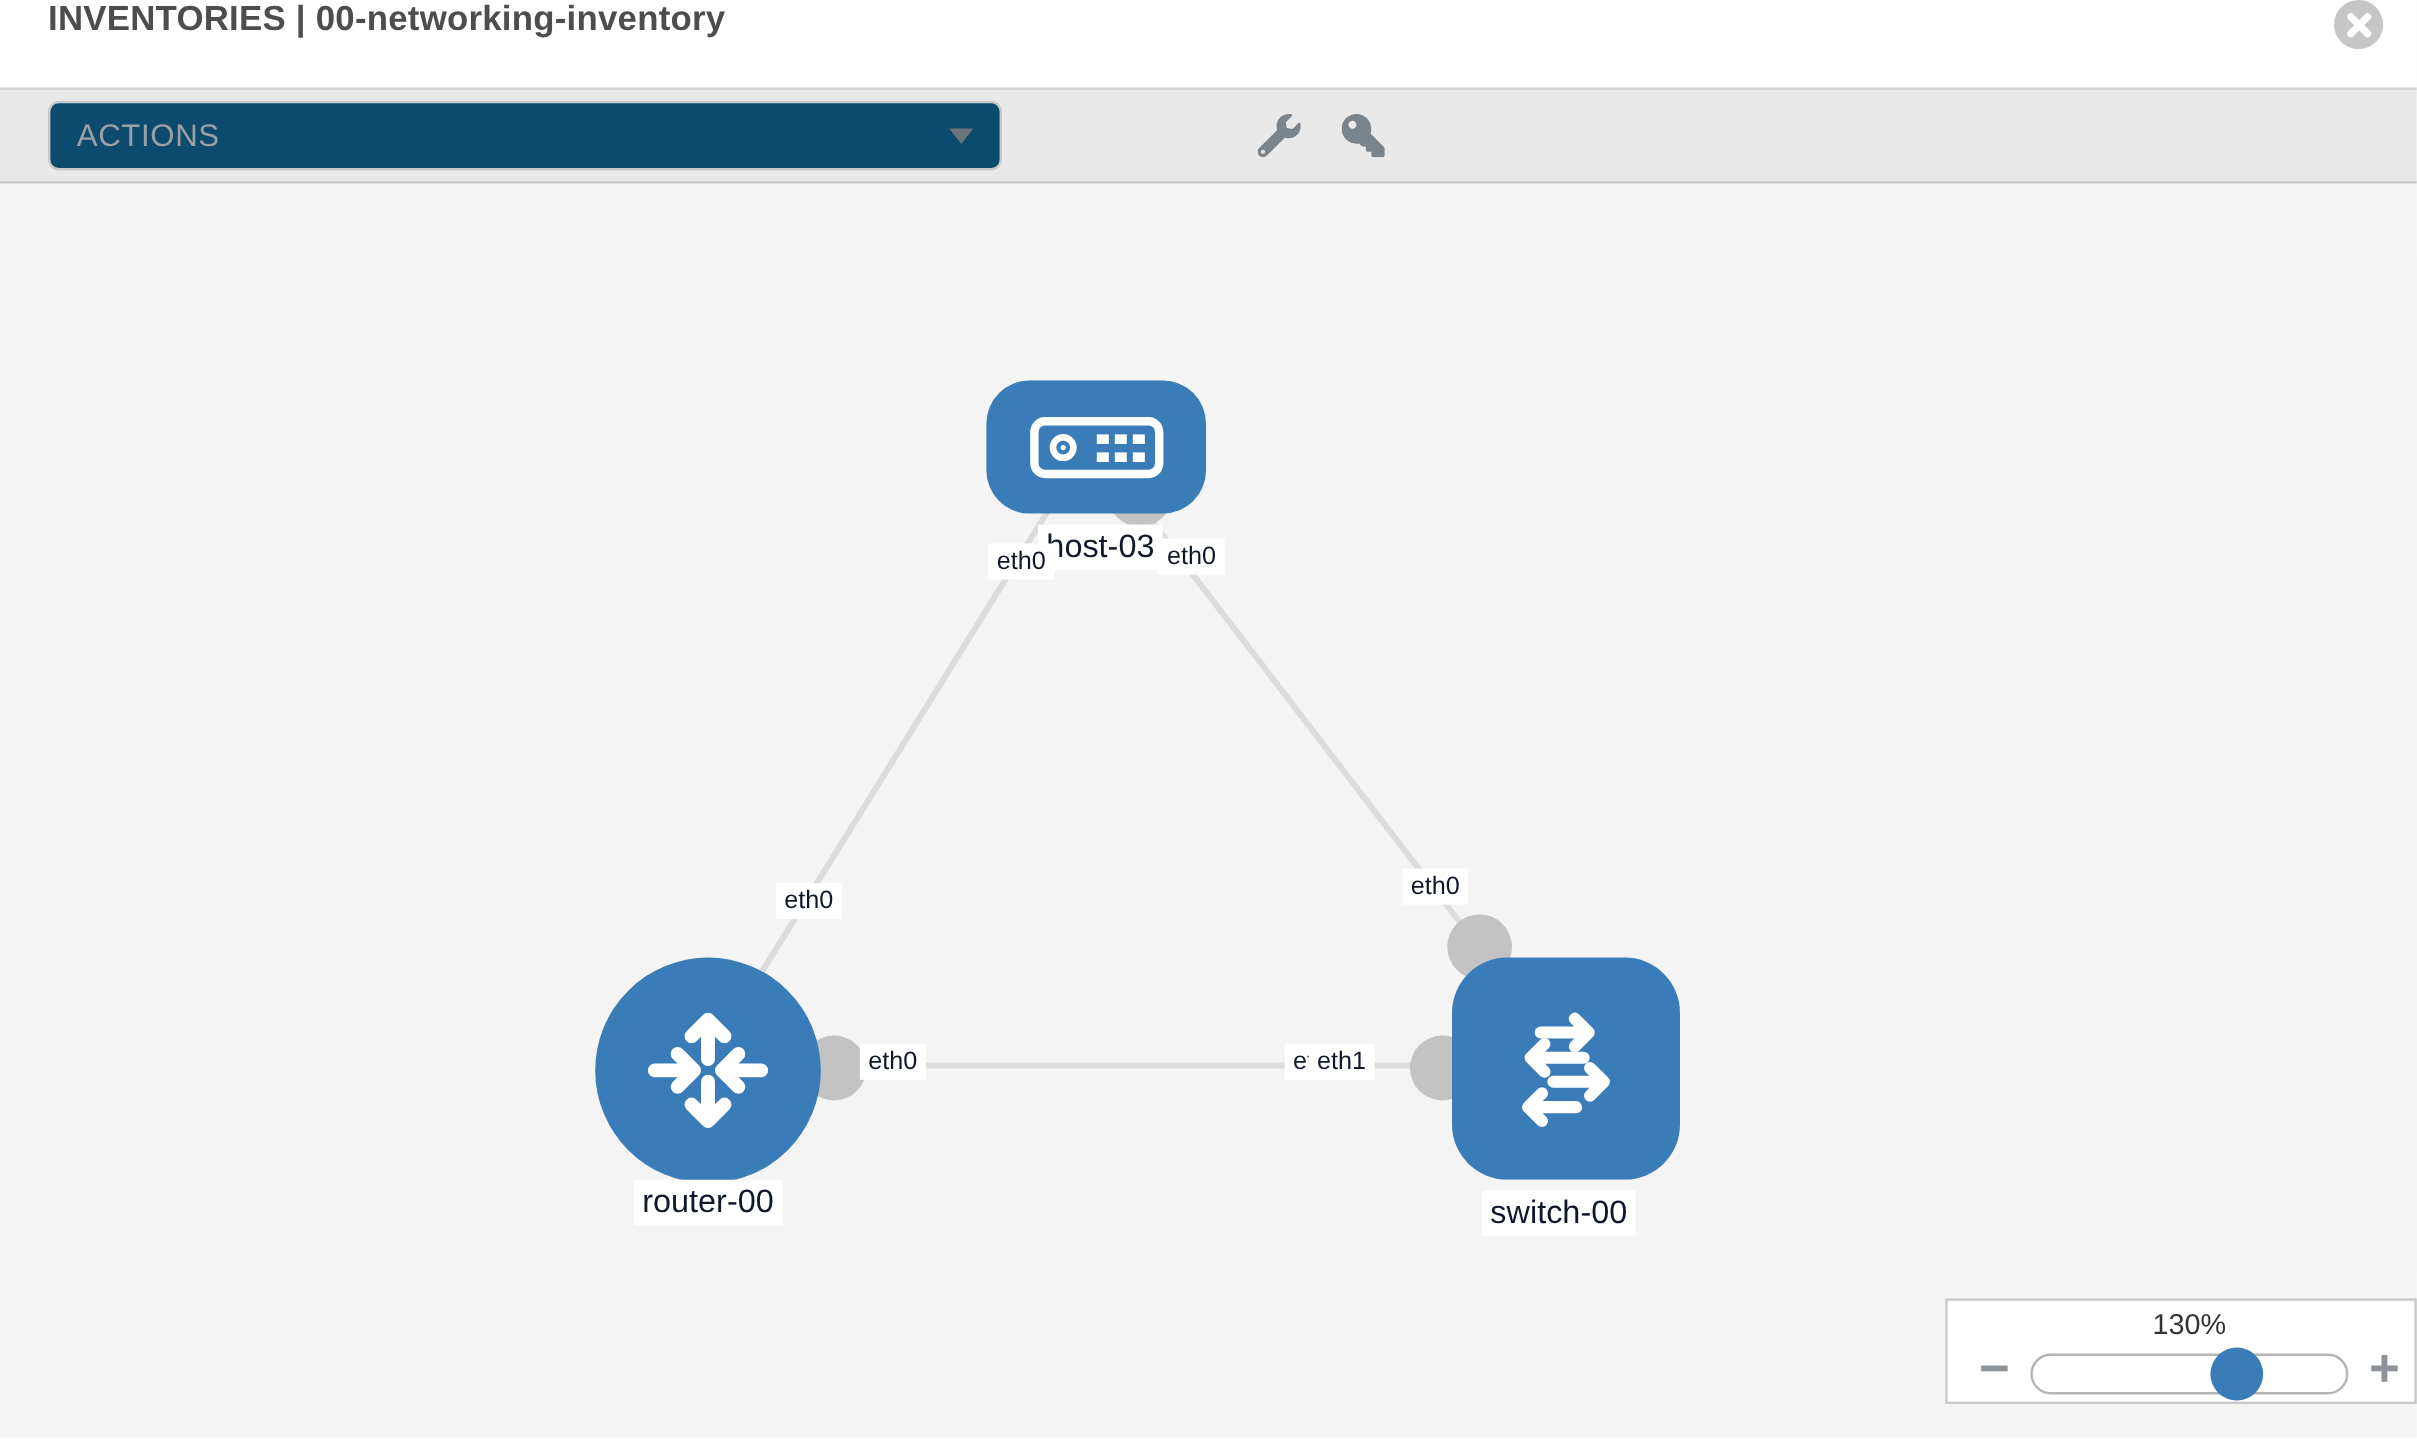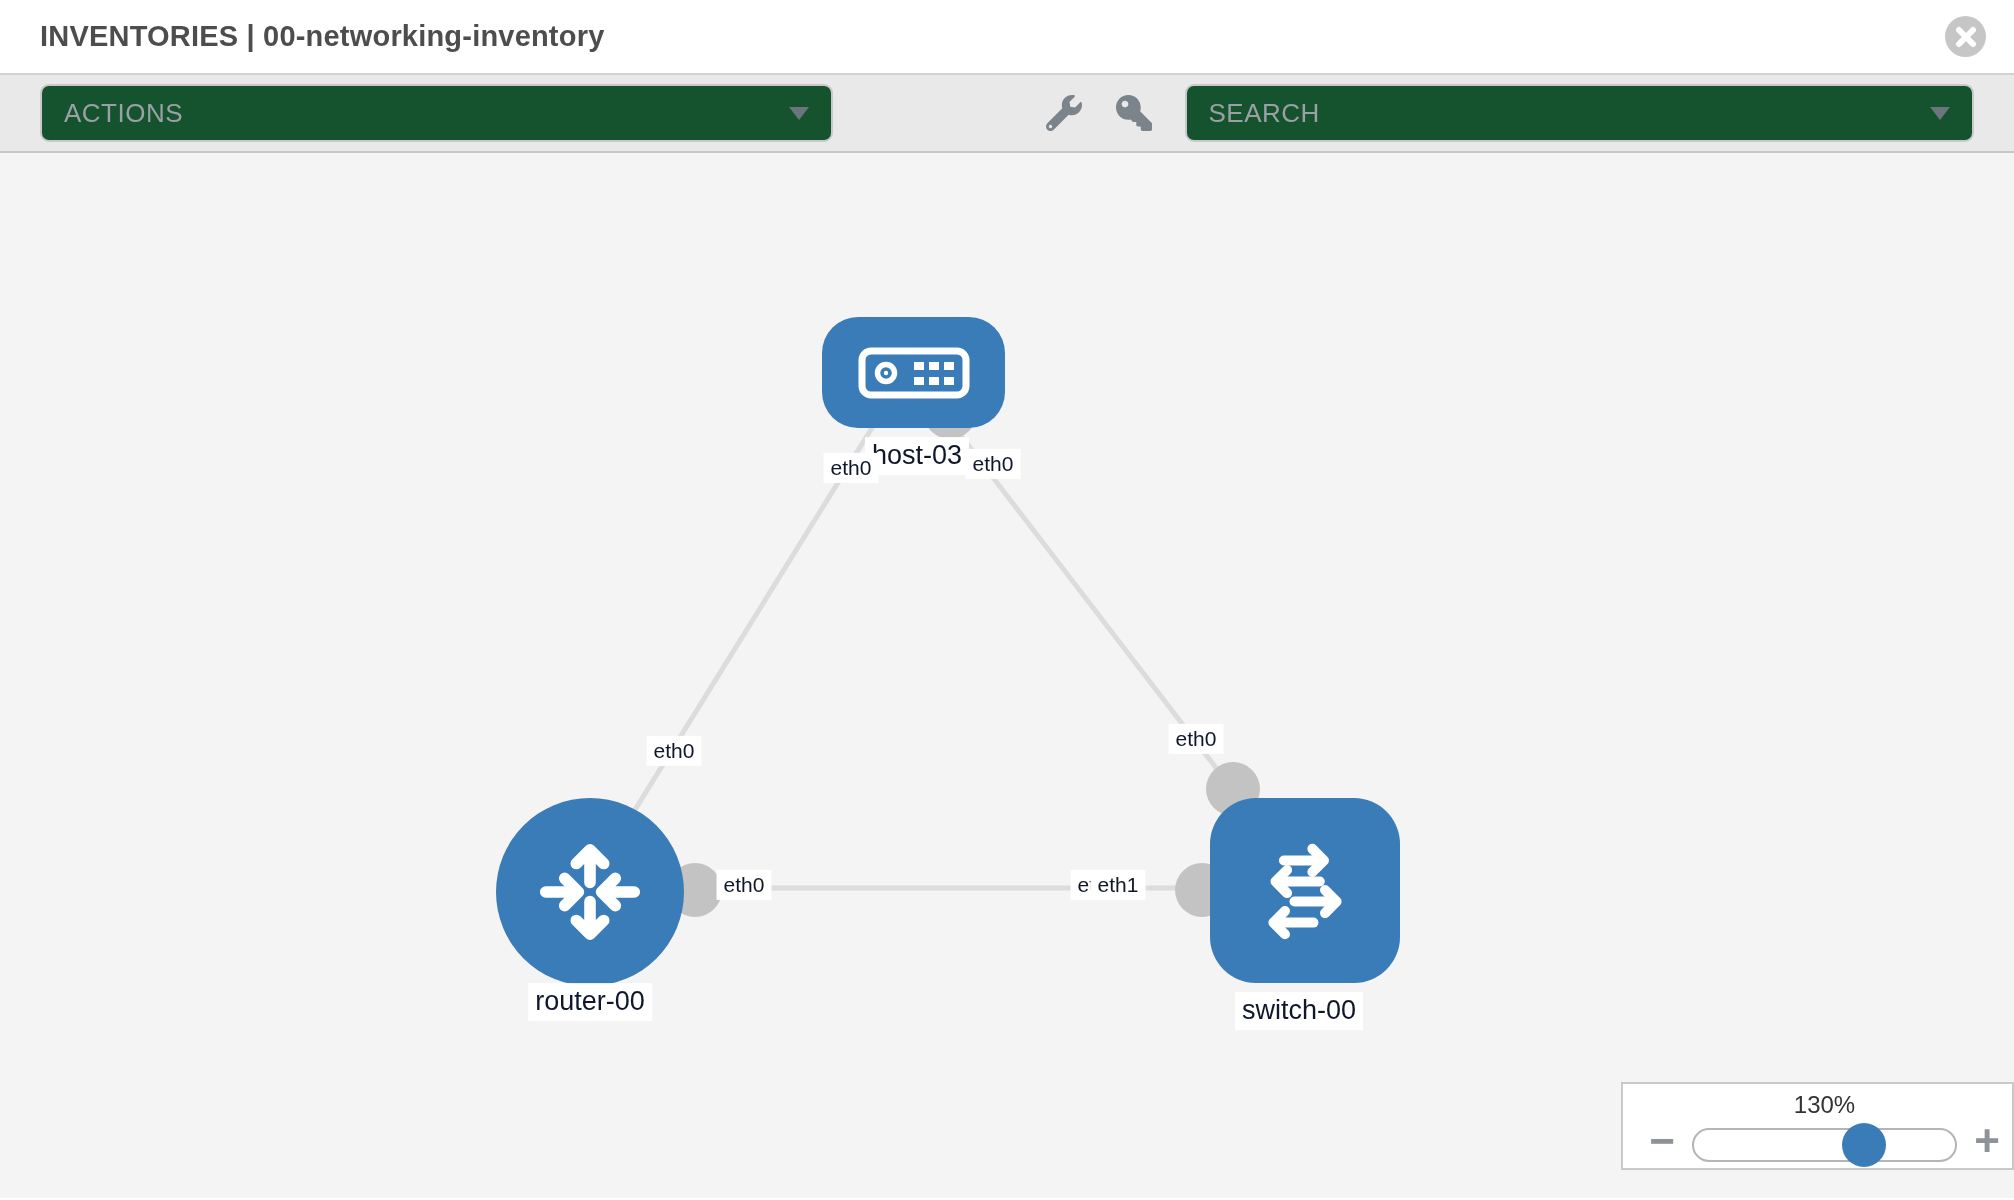--- a/index.html
+++ b/index.html
@@ -6,40 +6,40 @@
   html,body { margin:0; padding:0; }
   body {
     width:2014px; height:1200px; overflow:hidden;
     font-family:"Liberation Sans", sans-serif;
     background:#ffffff;
   }
 
   
   .header {
     height:73px; background:#ffffff;
-    display:flex; align-items:center; justify-content:space-between;
+    display:flex; align-items:flex-start; justify-content:space-between;
     padding:0 28px 0 40px;
     gap:28px;
   }
   .page-title { font-size:29px; font-weight:bold; color:#4d4d4d; letter-spacing:0.2px; }
   .close-btn {
     width:41px; height:41px; border-radius:50%;
     background:#c6c6c6; display:flex; align-items:center; justify-content:center;
     cursor:pointer; flex:0 0 auto;
   }
 
   
   .toolbar {
     height:80px; background:#e9e9e9;
     border-top:2px solid #d2d2d2; border-bottom:2px solid #c7c7c7;
     display:flex; align-items:center;
     padding:0 40px; position:relative;
   }
   .combo {
-    height:58px; background:#14532d;
+    height:58px; background:#0c4a6e;
     border:2px solid #c9c9c9; border-radius:9px;
     display:flex; align-items:center; justify-content:space-between;
     padding:0 22px;
   }
   .combo-actions { width:795px; }
   .combo-search  { width:792px; margin-left:auto; }
   .combo-label { font-size:26px; color:#9aa0a5; letter-spacing:0.5px; }
   .caret {
     width:0; height:0;
     border-left:10px solid transparent; border-right:10px solid transparent;
@@ -126,24 +126,20 @@
     </div>
     <div class="tool-icon">
       <svg width="36" height="36" viewBox="0 0 512 512">
         <g transform="scale(-1,1) translate(-512,0)">
           <path fill="#7b838b" d="M512 176.001C512 273.203 433.202 352 336 352c-11.22 0-22.19-1.062-32.827-3.069l-24.012 27.014A23.999 23.999 0 0 1 261.223 384H224v40c0 13.255-10.745 24-24 24h-40v40c0 13.255-10.745 24-24 24H24c-13.255 0-24-10.745-24-24v-78.059c0-6.365 2.529-12.47 7.029-16.971l161.802-161.802C163.108 213.814 160 195.271 160 176 160 78.798 238.797.001 335.999 0 433.488-.001 512 78.511 512 176.001zM336 128c0 26.51 21.49 48 48 48s48-21.49 48-48-21.49-48-48-48-48 21.49-48 48z"></path>
         </g>
       </svg>
     </div>
   </div>
 
-  <div class="combo combo-search">
-    <span class="combo-label">SEARCH</span>
-    <span class="caret"></span>
-  </div>
 </div>
 
 <div class="canvas">
 
   <svg class="links-svg" width="2014" height="1045">
     <line x1="880" y1="262" x2="610" y2="697" stroke="#dcdcdc" stroke-width="5"></line>
     <line x1="945" y1="262" x2="1233" y2="637" stroke="#dcdcdc" stroke-width="5"></line>
     <line x1="640" y1="735" x2="1215" y2="735" stroke="#dcdcdc" stroke-width="5"></line>
   </svg>
 

